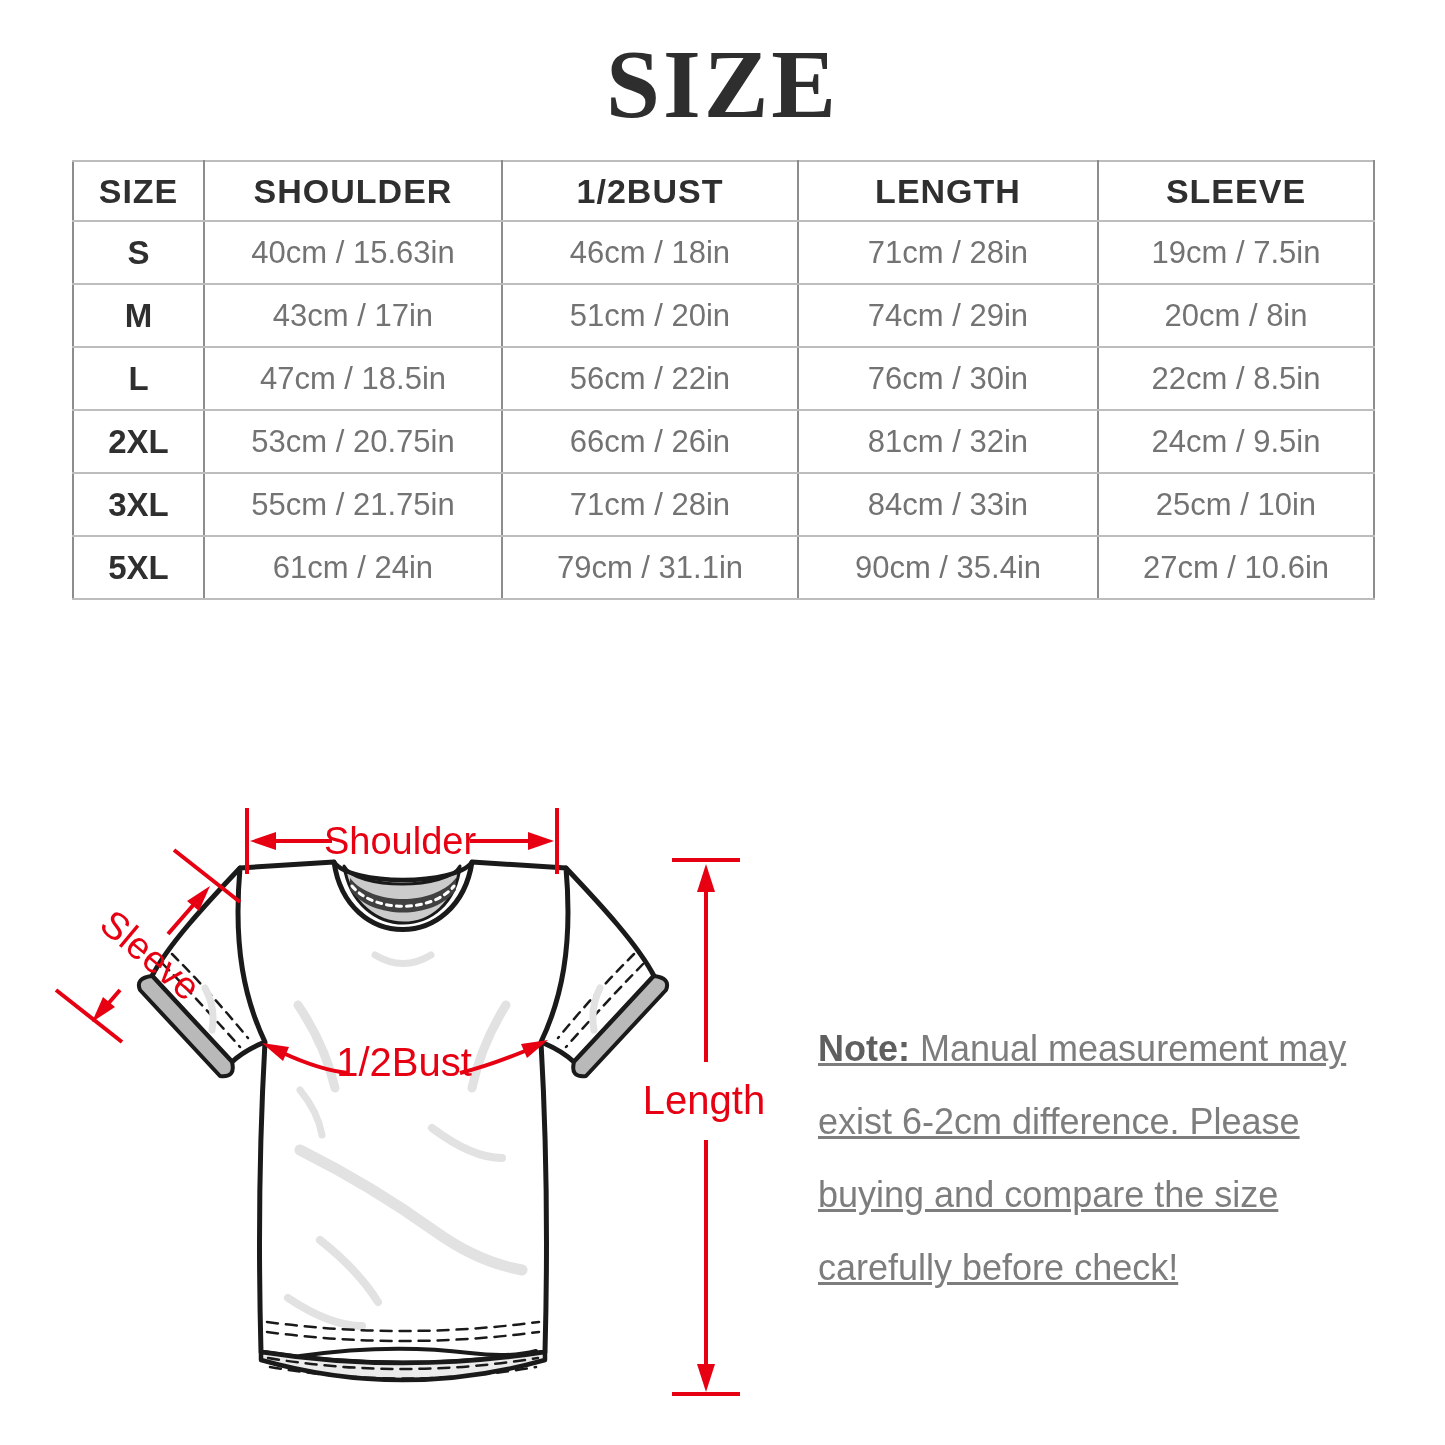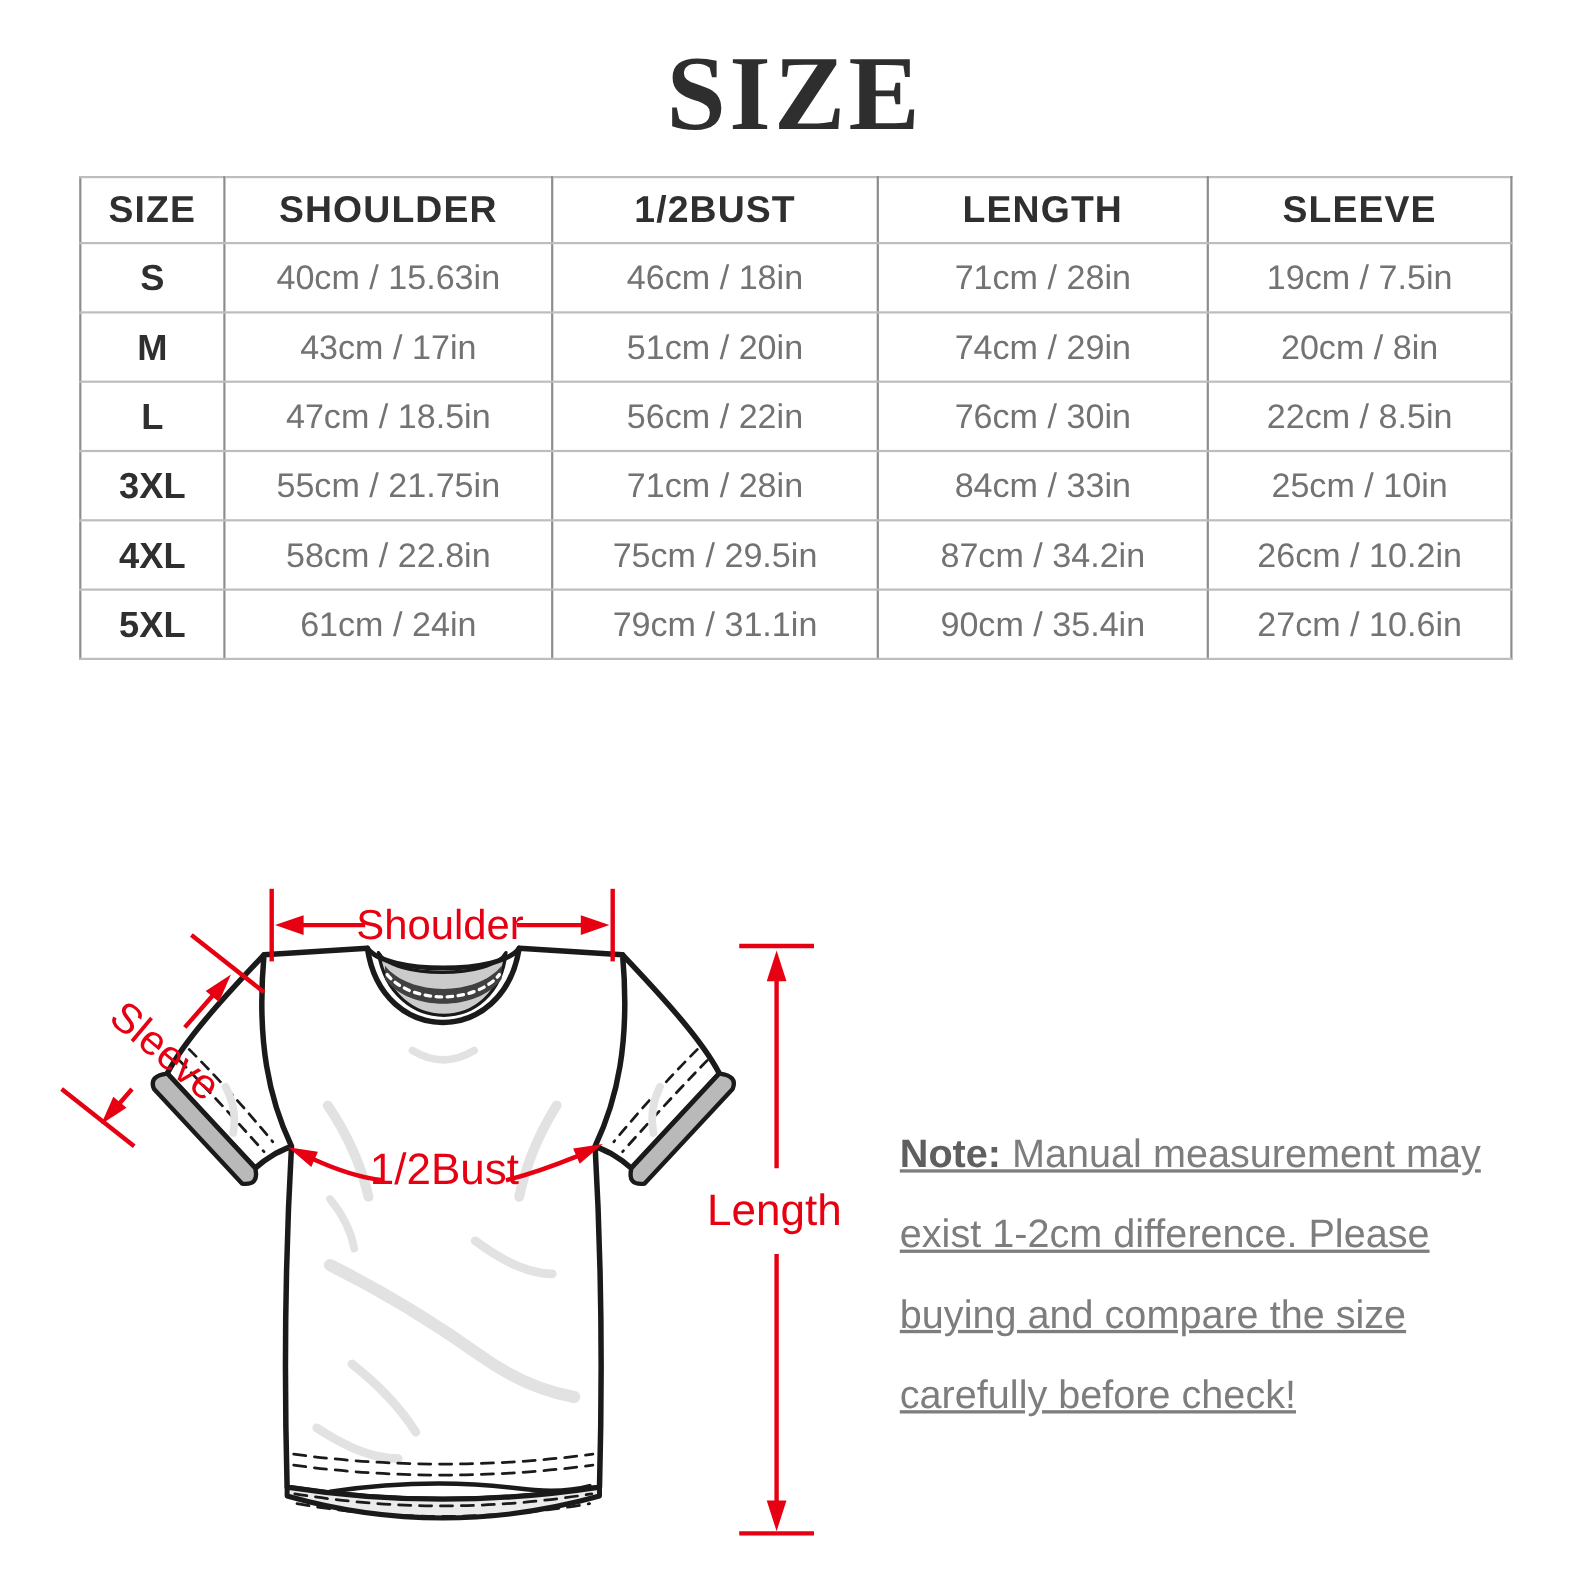--- a/index.html
+++ b/index.html
@@ -73,32 +73,32 @@
       <td>20cm / 8in</td>
     </tr>
     <tr>
       <td class="size-col">L</td>
       <td>47cm / 18.5in</td>
       <td>56cm / 22in</td>
       <td>76cm / 30in</td>
       <td>22cm / 8.5in</td>
     </tr>
     <tr>
+      <td class="size-col">2XL</td>
+      <td>53cm / 20.75in</td>
+      <td>66cm / 26in</td>
+      <td>81cm / 32in</td>
+      <td>24cm / 9.5in</td>
+    </tr>
+    <tr>
       <td class="size-col">3XL</td>
       <td>55cm / 21.75in</td>
       <td>71cm / 28in</td>
       <td>84cm / 33in</td>
       <td>25cm / 10in</td>
-    </tr>
-    <tr>
-      <td class="size-col">4XL</td>
-      <td>58cm / 22.8in</td>
-      <td>75cm / 29.5in</td>
-      <td>87cm / 34.2in</td>
-      <td>26cm / 10.2in</td>
     </tr>
     <tr>
       <td class="size-col">5XL</td>
       <td>61cm / 24in</td>
       <td>79cm / 31.1in</td>
       <td>90cm / 35.4in</td>
       <td>27cm / 10.6in</td>
     </tr>
   </tbody>
 </table>
@@ -191,16 +191,16 @@
     <text class="red-label" x="400" y="854" text-anchor="middle" stroke="none" fill="#e60012">Shoulder</text>
     <text class="red-label" x="142" y="965" text-anchor="middle" stroke="none" transform="rotate(40 142 965)" fill="#e60012">Sleeve</text>
     <text class="red-label big" x="404" y="1076" text-anchor="middle" stroke="none" fill="#e60012">1/2Bust</text>
     <text class="red-label big" x="704" y="1114" text-anchor="middle" stroke="none" fill="#e60012">Length</text>
   </g>
 </svg>
 
 <div class="note-block">
   <b>Note:</b>
   <span>Manual measurement may</span><br>
-  <span>exist 1-2cm difference. Please</span><br>
+  <span>exist 6-2cm difference. Please</span><br>
   <span>buying and compare the size</span><br>
   <span>carefully before check!</span>
 </div>
 
 </body></html>

